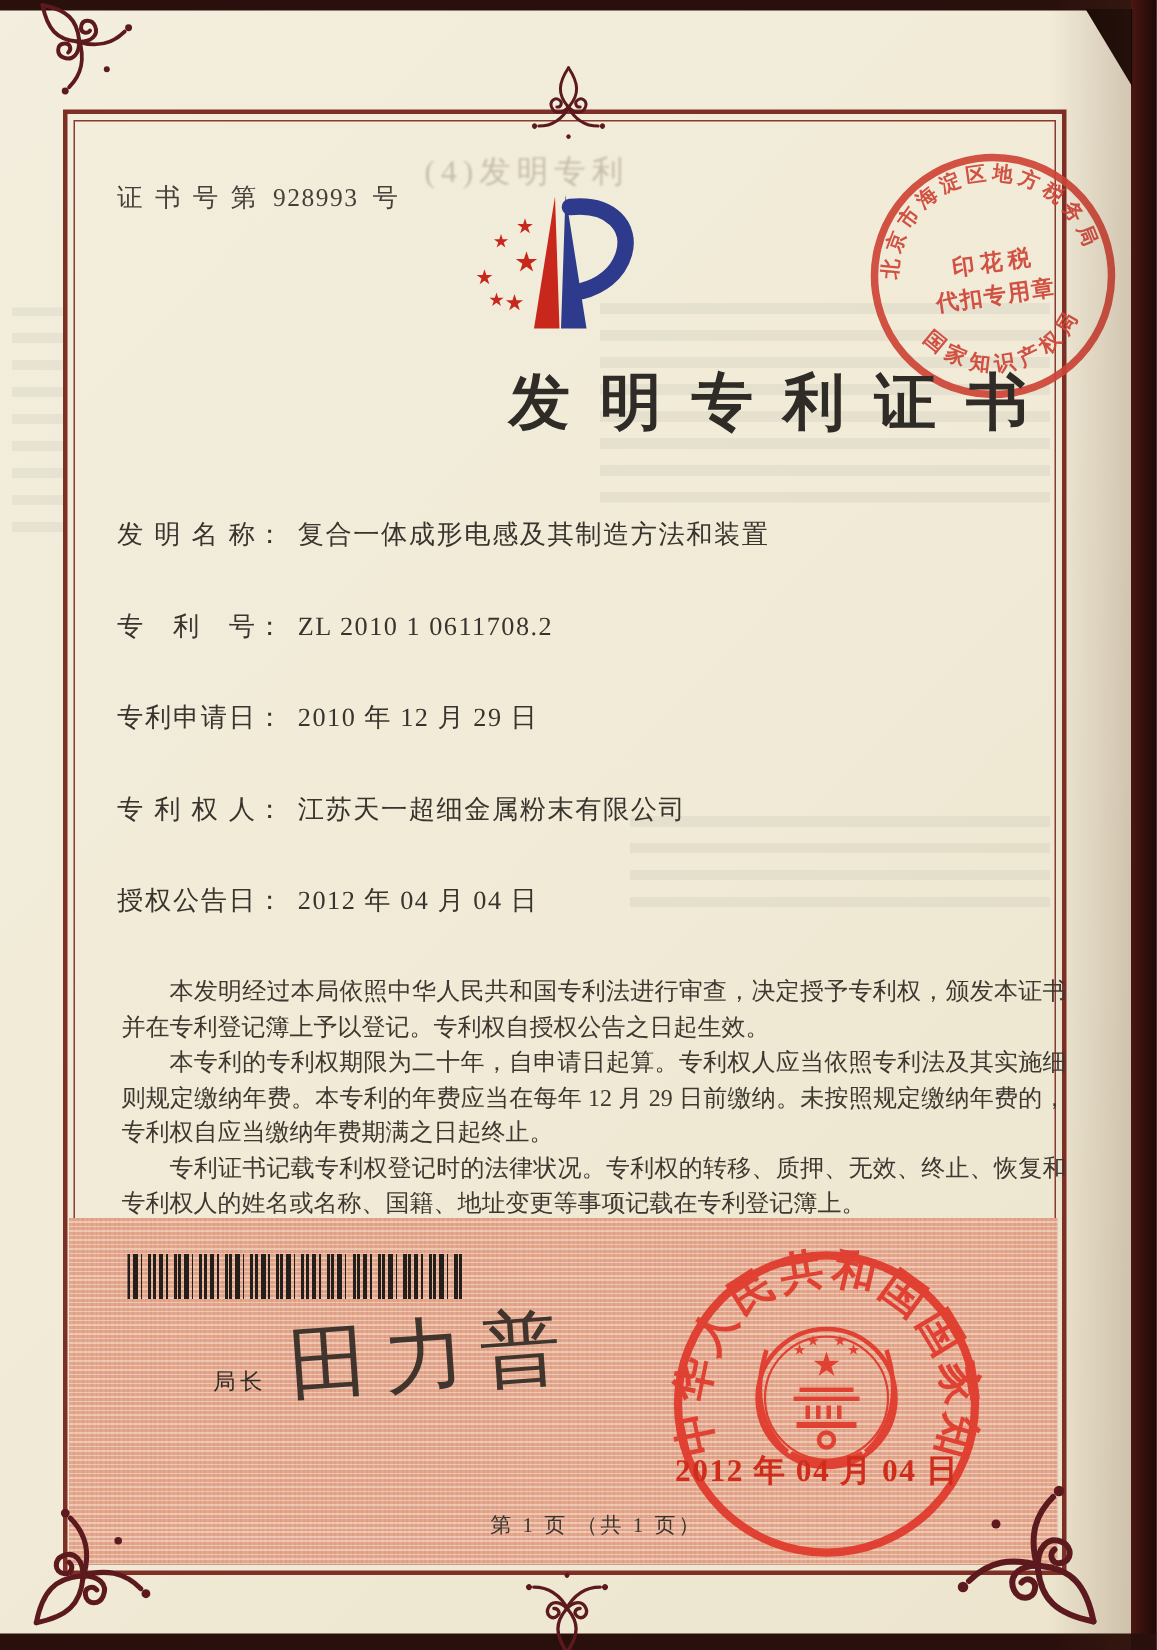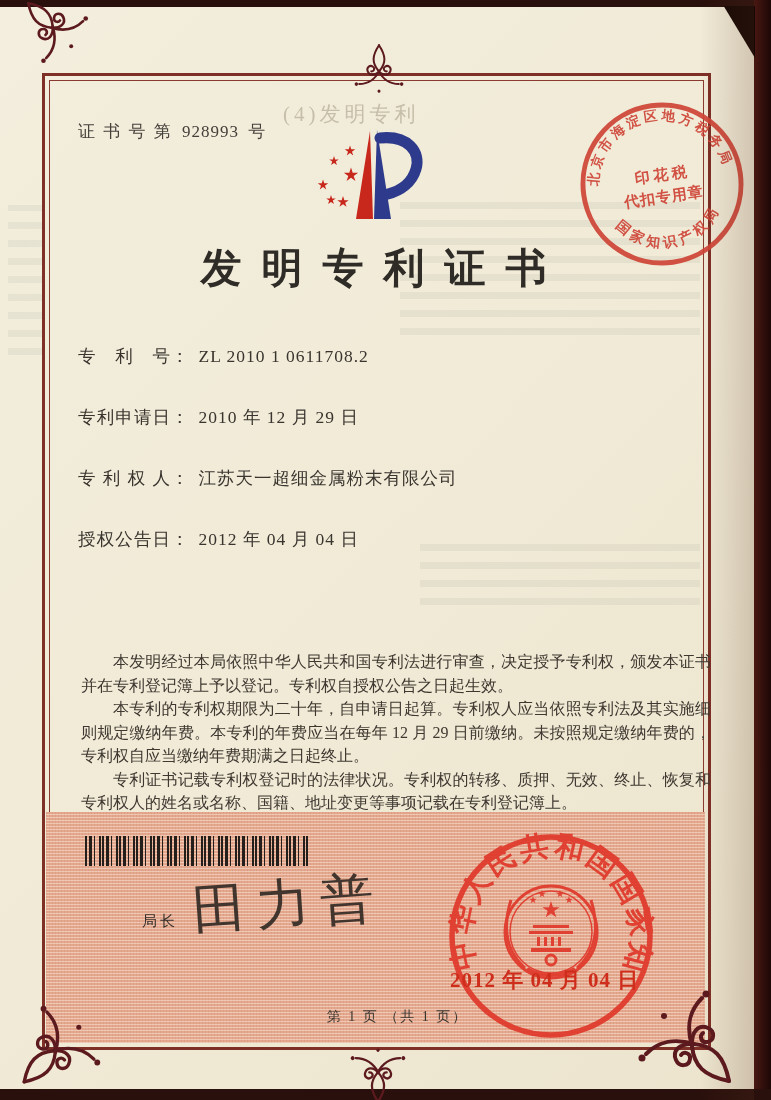--- a/index.html
+++ b/index.html
@@ -26,21 +26,21 @@
   
   .flourish{position:absolute;z-index:6;}
   
   .bleed{position:absolute;opacity:0.07;pointer-events:none;
     background:repeating-linear-gradient(0deg,#4c5a50 0 7px,transparent 7px 18px);}
   .ghost-text{position:absolute;left:283px;top:100px;font-size:21px;letter-spacing:4px;
     color:#9a9179;opacity:0.5;filter:blur(0.6px);}
   
   .cert-number{position:absolute;left:78px;top:120px;font-size:17px;letter-spacing:2px;color:#45403a;}
   .cert-number .num{letter-spacing:1px;padding:0 3px;}
-  .doc-title{position:absolute;left:42px;top:241px;width:663px;margin:0;text-align:center;
+  .doc-title{position:absolute;left:42px;top:241px;width:663px;margin:0;text-align:right;
     font-size:41px;font-weight:700;letter-spacing:20px;text-indent:20px;color:#2f2b26;}
   .fields{position:absolute;left:78px;top:344px;display:flex;flex-direction:column;gap:37px;
     font-size:17.5px;color:#39342e;}
   .flabel{display:inline-block;width:92px;text-align:justify;text-align-last:justify;}
   .fcolon{margin:0 10px 0 1px;}
   .fvalue{letter-spacing:1px;}
   .paras{position:absolute;left:81px;top:650px;width:630px;font-size:16px;line-height:23.5px;
     text-align:justify;color:#3e3831;}
   .paras p{margin:0;text-indent:2em;}
   .barcode{position:absolute;left:85px;top:836px;width:224px;height:30px;background:
@@ -135,20 +135,21 @@
     <path id="taxBottom" d="M29.9,114.6 A63,63 0 0 0 142.1,114.6" fill="none"></path>
     <text font-size="13.5" font-weight="bold" fill="#cf4437" letter-spacing="3.5"><textPath href="#taxTop" startOffset="20">北京市海淀区地方税务局</textPath></text>
     <text font-size="14" font-weight="bold" fill="#cf4437" letter-spacing="4"><textPath href="#taxBottom" startOffset="8">国家知识产权局</textPath></text>
     <text x="86" y="82" text-anchor="middle" font-size="15" font-weight="bold" fill="#cf4437">印 花 税</text>
     <text x="86" y="104" text-anchor="middle" font-size="15" font-weight="bold" fill="#cf4437" letter-spacing="1">代扣专用章</text>
   </svg>
 
   <h1 class="doc-title">发明专利证书</h1>
 
   <div class="fields">
+    <div><span class="flabel">发明名称</span><span class="fcolon">：</span><span class="fvalue">复合一体成形电感及其制造方法和装置</span></div>
     <div><span class="flabel">专利号</span><span class="fcolon">：</span><span class="fvalue">ZL 2010 1 0611708.2</span></div>
     <div><span class="flabel">专利申请日</span><span class="fcolon">：</span><span class="fvalue">2010 年 12 月 29 日</span></div>
     <div><span class="flabel">专利权人</span><span class="fcolon">：</span><span class="fvalue">江苏天一超细金属粉末有限公司</span></div>
     <div><span class="flabel">授权公告日</span><span class="fcolon">：</span><span class="fvalue">2012 年 04 月 04 日</span></div>
   </div>
 
   <div class="paras">
     <p>本发明经过本局依照中华人民共和国专利法进行审查，决定授予专利权，颁发本证书并在专利登记簿上予以登记。专利权自授权公告之日起生效。</p>
     <p>本专利的专利权期限为二十年，自申请日起算。专利权人应当依照专利法及其实施细则规定缴纳年费。本专利的年费应当在每年 12 月 29 日前缴纳。未按照规定缴纳年费的，专利权自应当缴纳年费期满之日起终止。</p>
     <p>专利证书记载专利权登记时的法律状况。专利权的转移、质押、无效、终止、恢复和专利权人的姓名或名称、国籍、地址变更等事项记载在专利登记簿上。</p>

